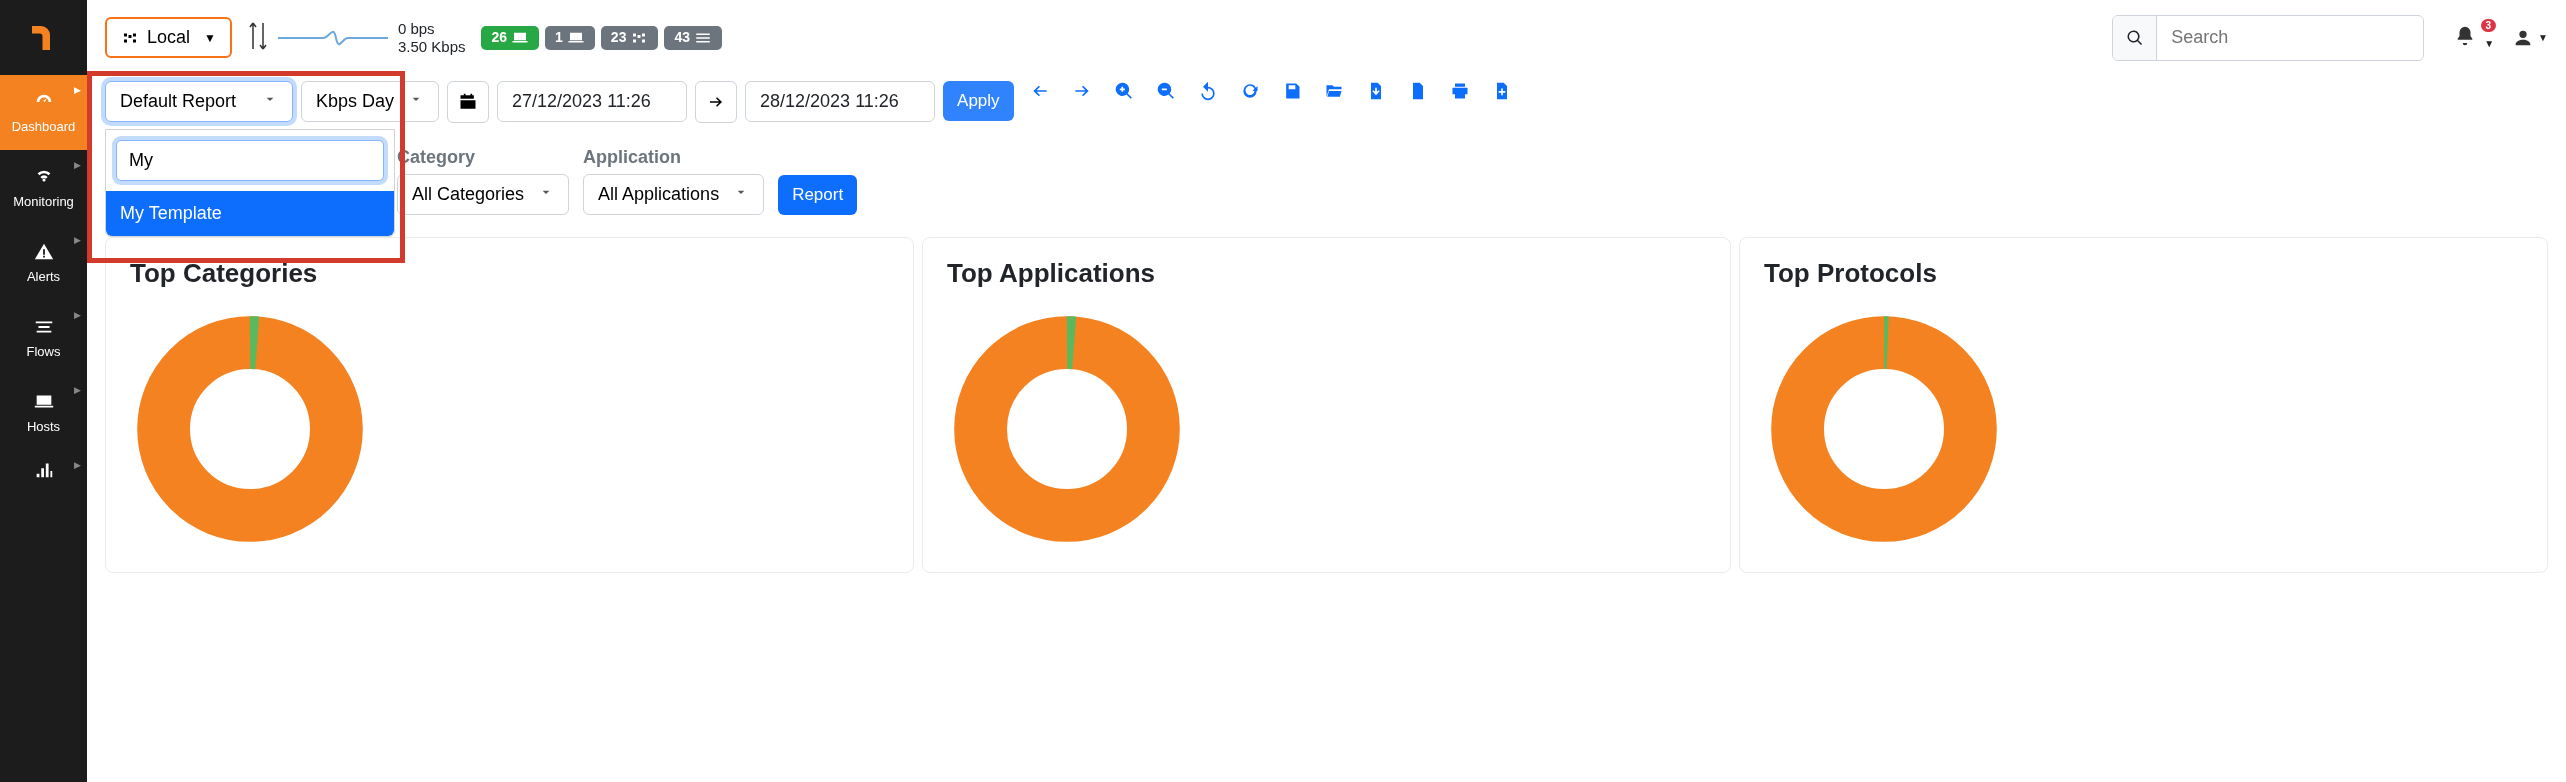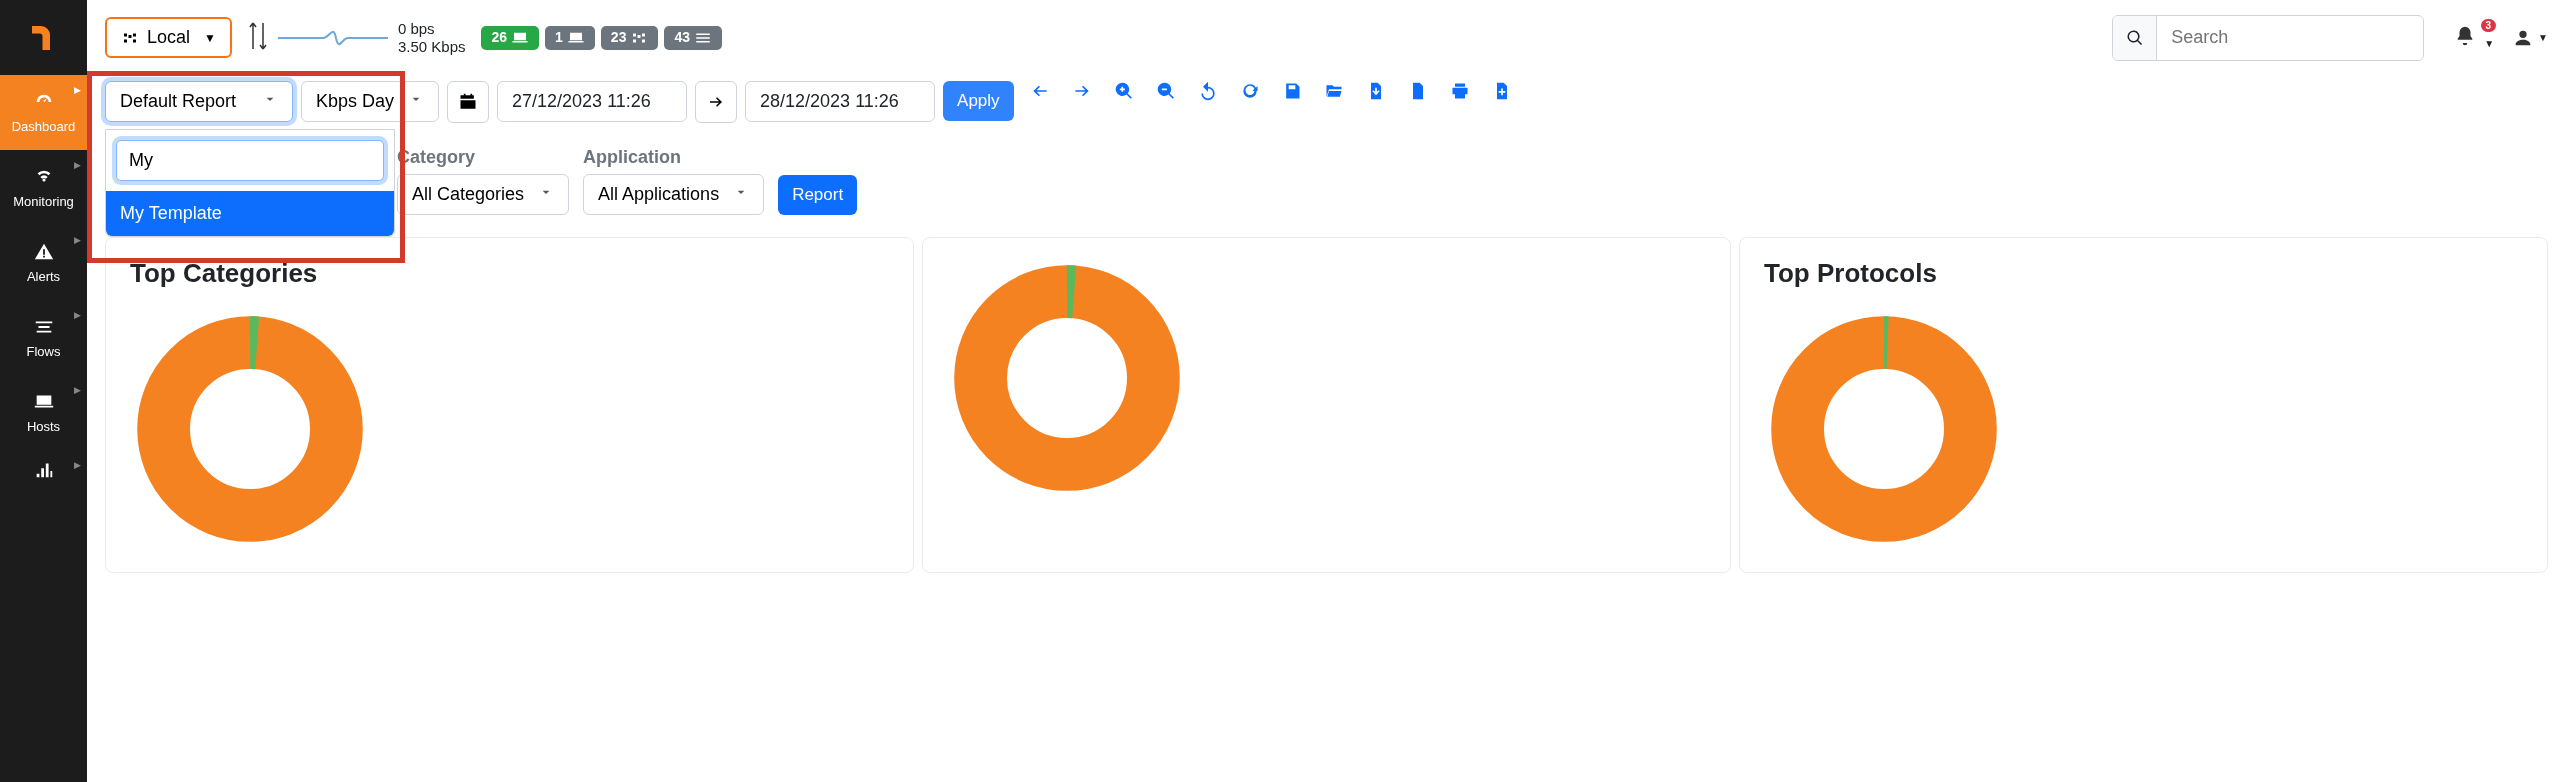--- a/index.html
+++ b/index.html
@@ -330,20 +330,21 @@
 
   <div class="cards">
     <div class="card">
       <h2>Top Categories</h2>
       <svg class="donut" viewBox="0 0 100 100">
         <circle cx="50" cy="50" r="36" fill="none" stroke="#f58220" stroke-width="22"></circle>
         <path d="M50 14 A36 36 0 0 1 53 14.1" fill="none" stroke="#5cb85c" stroke-width="22"></path>
       </svg>
     </div>
     <div class="card">
+      <h2>Top Applications</h2>
       <svg class="donut" viewBox="0 0 100 100">
         <circle cx="50" cy="50" r="36" fill="none" stroke="#f58220" stroke-width="22"></circle>
         <path d="M50 14 A36 36 0 0 1 53 14.1" fill="none" stroke="#5cb85c" stroke-width="22"></path>
       </svg>
     </div>
     <div class="card">
       <h2>Top Protocols</h2>
       <svg class="donut" viewBox="0 0 100 100">
         <circle cx="50" cy="50" r="36" fill="none" stroke="#f58220" stroke-width="22"></circle>
         <path d="M50 14 A36 36 0 0 1 51.5 14.03" fill="none" stroke="#5cb85c" stroke-width="22"></path>

